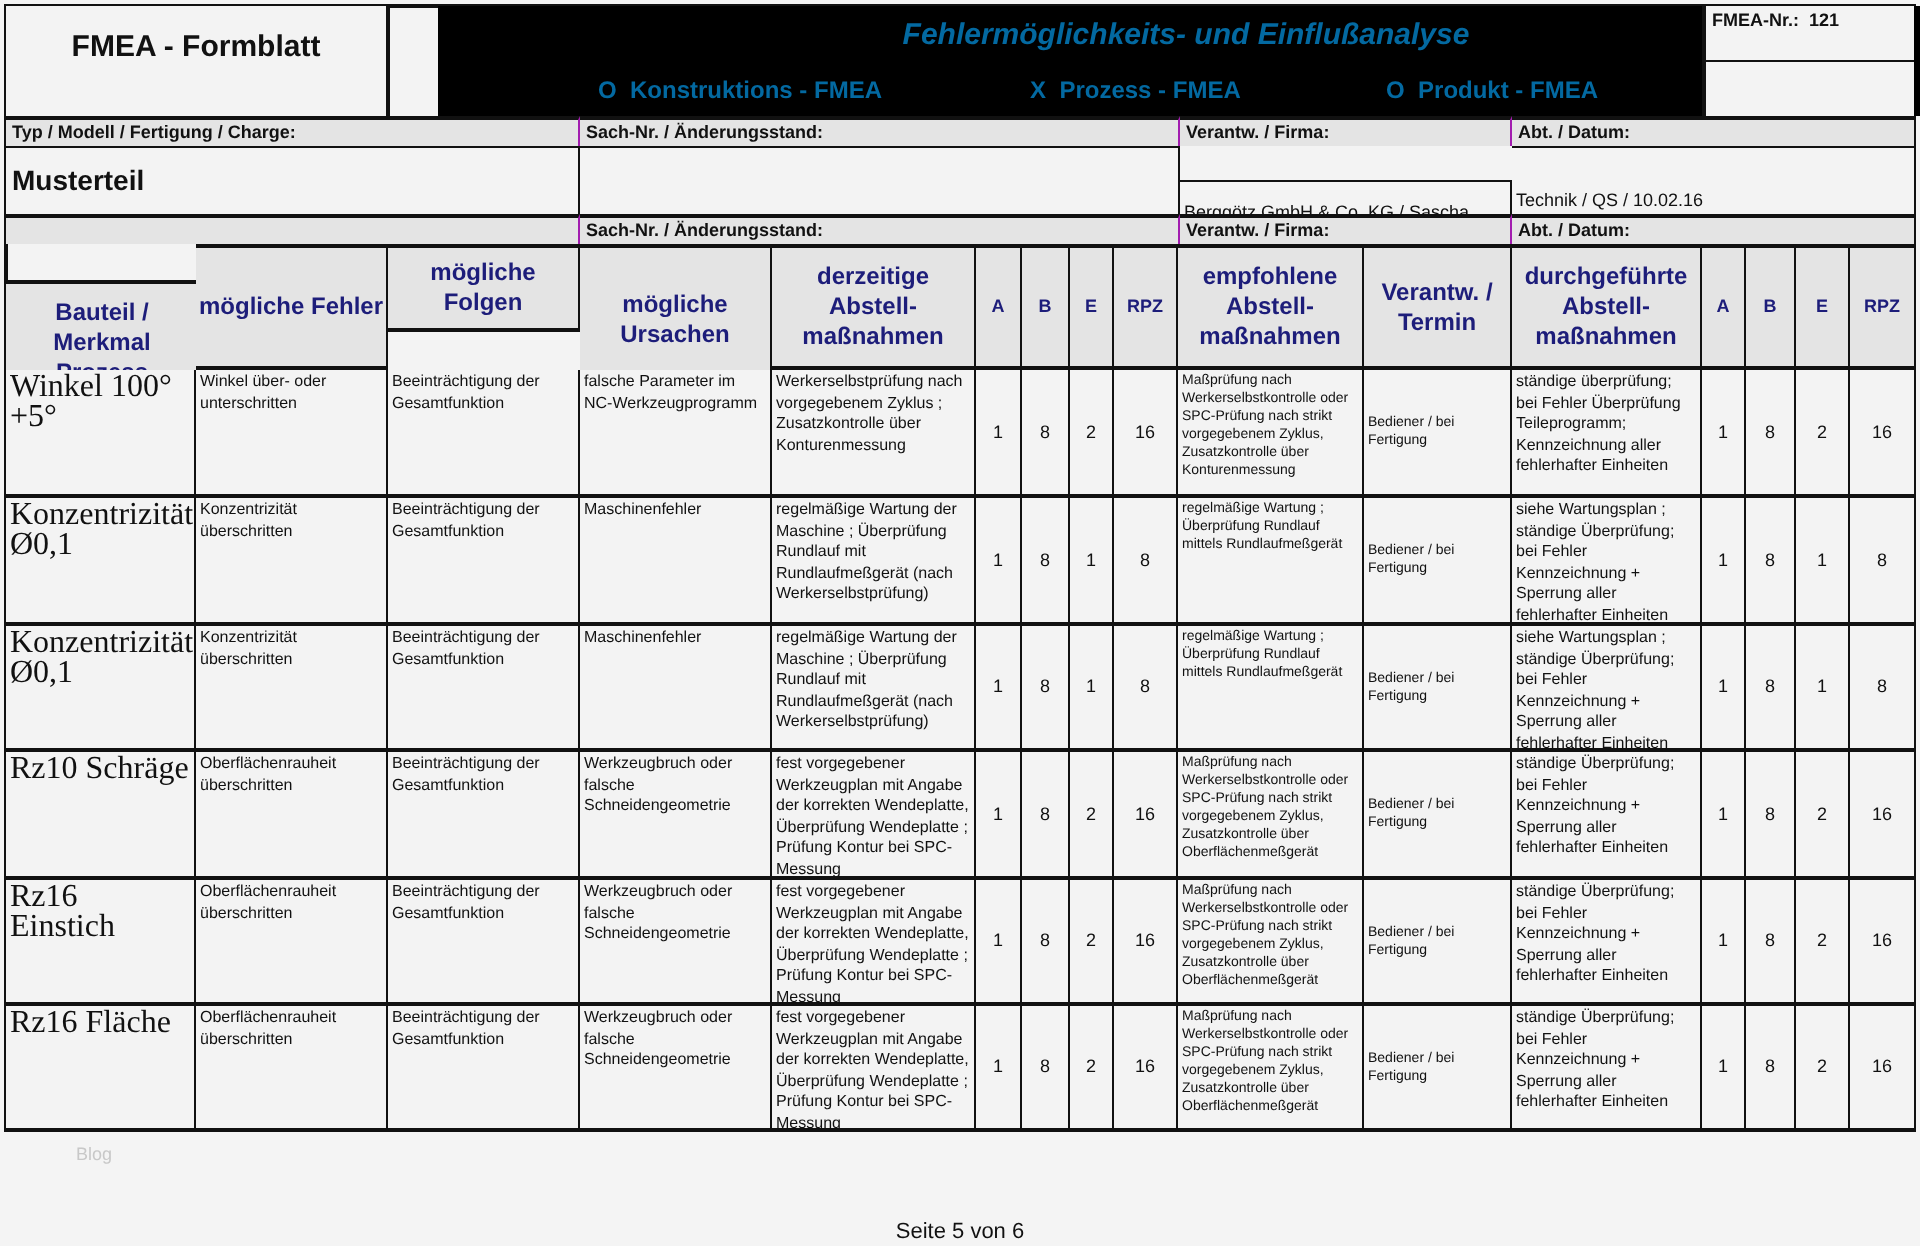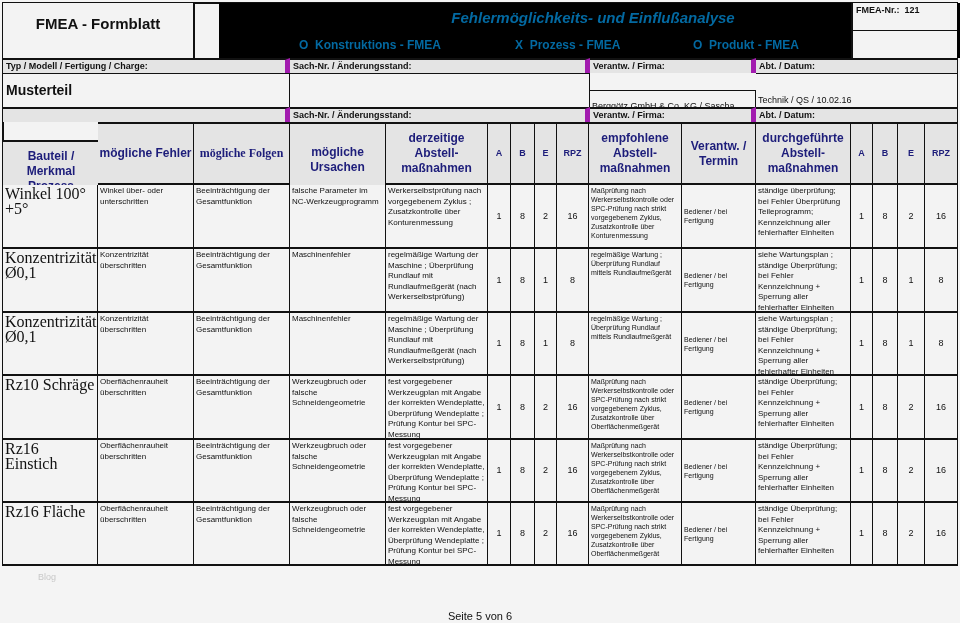--- a/index.html
+++ b/index.html
@@ -8,21 +8,21 @@
   .abs { position:absolute; box-sizing:border-box; }
   .frame { left:2px; top:2px; width:956px; height:564px; border:2px solid #111; background:#f3f3f3; }
   .title-left { left:3px; top:3px; width:192px; height:55px; background:#f3f3f3;
                 border-right:2px solid #111; font-weight:bold; font-size:15px; text-align:center; padding-top:12px; }
   .title-black { left:195px; top:3px; width:748px; height:55px; background:#000; color:#0369a1;margin-left:24px; }
   .title-black .t1 { position:absolute; left:0; right:0; top:6px; text-align:center; font-size:15px; font-weight:bold; font-style:italic; }
   .title-black .opt { position:absolute; top:35px; font-size:12px; font-weight:bold; }
   .fmea-nr { left:851px; top:3px; width:106px; height:28px; border-left:2px solid #111; border-bottom:1px solid #111;
              font-size:9px; font-weight:bold; padding:2px 3px; background:#f3f3f3; }
   .fmea-nr2 { left:851px; top:31px; width:106px; height:27px; border-left:2px solid #111; background:#f3f3f3; }
-  .lbl { font-size:9px; font-weight:bold; padding:1px 3px; background:#e4e4e4; border-top:2px solid #111; border-right:5px solid #a21caf; height:15px; }
+  .lbl { font-size:9px; font-weight:bold; padding:1px 3px; background:#e4e4e4; border-top:2px solid #111; border-right:1px solid #a21caf; height:15px; }
   .val { background:#f3f3f3; border-top:1px solid #111; border-right:1px solid #111; font-size:9px; }
   .big { font-size:14px; font-weight:bold; padding:8px 3px; }
   .hdr { background:#e4e4e4; border-right:1px solid #111; border-top:2px solid #111; border-bottom:2px solid #111;
          color:#1d1d7a; font-weight:bold; font-size:12px; text-align:center; display:flex; align-items:center; justify-content:center; line-height:15px; }
   .hdr.small { font-size:9px; }
   .cell { background:#f3f3f3; border-right:1px solid #111; border-bottom:2px solid #111; font-size:8px; line-height:10.5px; padding:1px 2px; overflow:hidden; }
   .cell.serif { font-family:"Liberation Serif", serif; font-size:16px; line-height:15px; padding:1px 2px; }
   .cell.num { display:flex; align-items:center; justify-content:center; font-size:9px; }
   .cell.tiny { font-size:7px; line-height:9px; }
   .cell.mid { display:flex; align-items:center; font-size:7px; line-height:9px; }
@@ -63,21 +63,21 @@
 <div class="abs val" style="left:590px;top:90px;width:166px;height:34px;padding:9px 2px 0;line-height:12px;">Berggötz GmbH &amp; Co. KG / Sascha Berggötz</div>
 <div class="abs val" style="left:756px;top:73px;width:201px;height:34px;padding:21px 2px 0;border-right:none;">Technik / QS / 10.02.16</div>
 
 <div class="abs lbl" style="left:3px;top:107px;width:287px;"></div>
 <div class="abs lbl" style="left:290px;top:107px;width:300px;">Sach-Nr. / Änderungsstand:</div>
 <div class="abs lbl" style="left:590px;top:107px;width:166px;">Verantw. / Firma:</div>
 <div class="abs lbl" style="left:756px;top:107px;width:201px;border-right:none;">Abt. / Datum:</div>
 
 <div class="abs hdr" style="left:3px;top:140px;width:97px;height:63px;">Bauteil / Merkmal Prozess</div>
 <div class="abs hdr" style="left:98px;top:122px;width:96px;height:63px;">mögliche Fehler</div>
-<div class="abs hdr" style="left:194px;top:122px;width:96px;height:63px;font-family:Liberation Serif, serif;">mögliche Folgen</div>
+<div class="abs hdr" style="left:194px;top:122px;width:96px;height:44px;">mögliche Folgen</div>
 <div class="abs hdr" style="left:290px;top:122px;width:96px;height:76px;">mögliche Ursachen</div>
 <div class="abs hdr" style="left:386px;top:122px;width:102px;height:63px;">derzeitige Abstell-maßnahmen</div>
 <div class="abs hdr small" style="left:488px;top:122px;width:23px;height:63px;">A</div>
 <div class="abs hdr small" style="left:511px;top:122px;width:24px;height:63px;">B</div>
 <div class="abs hdr small" style="left:535px;top:122px;width:22px;height:63px;">E</div>
 <div class="abs hdr small" style="left:557px;top:122px;width:32px;height:63px;">RPZ</div>
 <div class="abs hdr" style="left:589px;top:122px;width:93px;height:63px;">empfohlene Abstell-maßnahmen</div>
 <div class="abs hdr" style="left:682px;top:122px;width:74px;height:63px;">Verantw. / Termin</div>
 <div class="abs hdr" style="left:756px;top:122px;width:95px;height:63px;">durchgeführte Abstell-maßnahmen</div>
 <div class="abs hdr small" style="left:851px;top:122px;width:22px;height:63px;">A</div>

